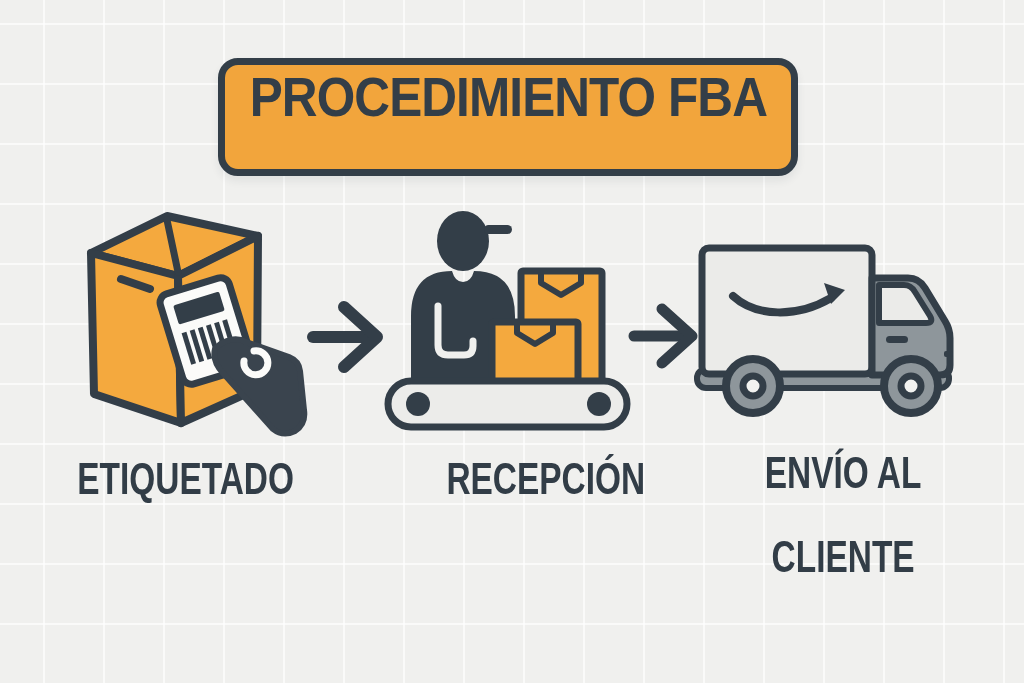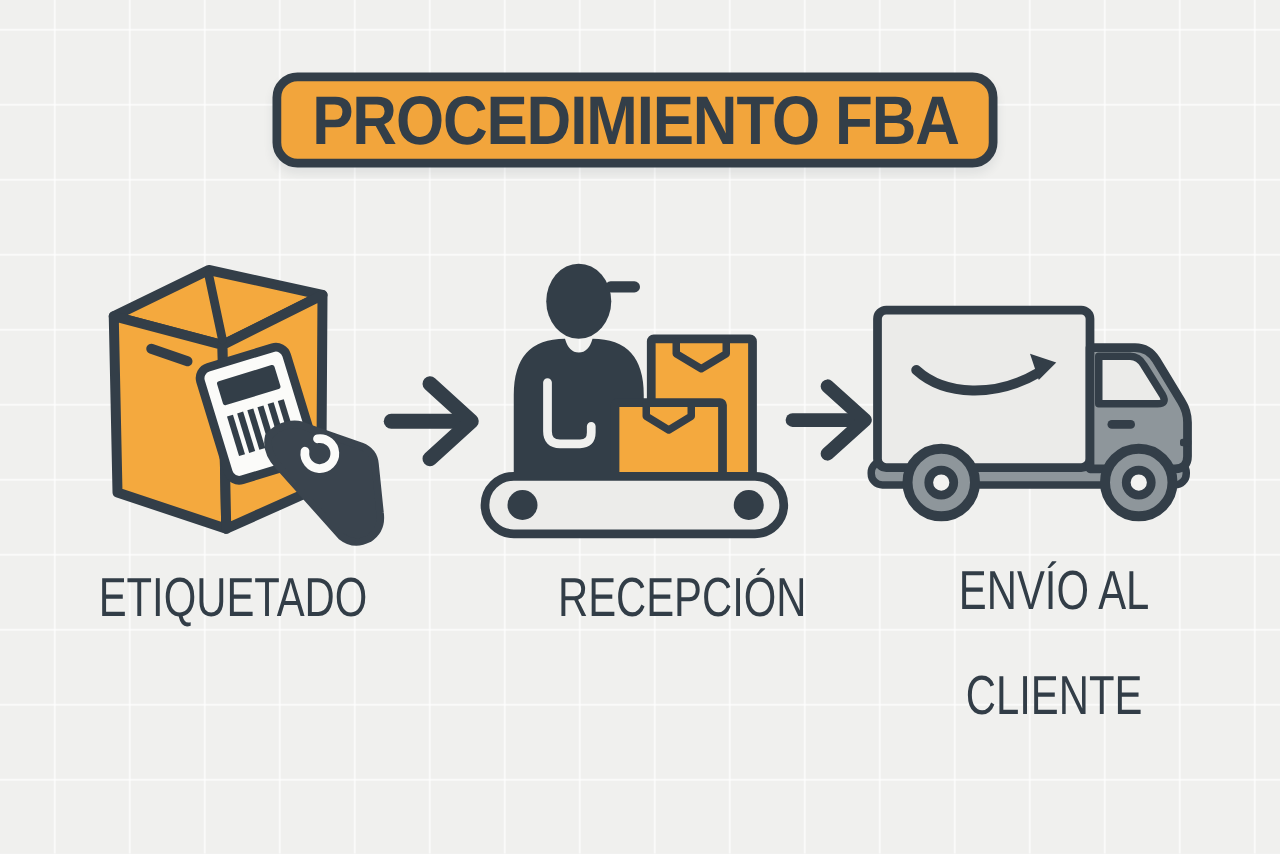--- a/index.html
+++ b/index.html
@@ -9,39 +9,39 @@
     overflow:hidden;
     background-color:#F0F0EE;
     background-image:
       linear-gradient(to right, rgba(255,255,255,.65) 2px, transparent 2px),
       linear-gradient(to bottom, rgba(255,255,255,.65) 2px, transparent 2px);
     background-size:60px 60px, 60px 60px;
     background-position:43px 0, 0 23px;
     font-family:"Liberation Sans", sans-serif;
   }
   .title-banner{
-    position:absolute;left:218px;top:58px;width:580px;height:76px;
+    position:absolute;left:218px;top:58px;width:580px;height:118px;
     box-sizing:border-box;
     background:#F2A53C;
     border:7px solid #333E48;
     border-radius:20px;
-    display:flex;align-items:center;justify-content:center;
+    display:flex;justify-content:center;
     box-shadow:0 5px 8px rgba(40,50,60,.08);
   }
   .title-banner span{
     display:inline-block;
     font-size:55px;font-weight:700;color:#333E48;
     letter-spacing:-1px;white-space:nowrap;
     transform:scaleX(.9);
   }
   .icon-layer{position:absolute;left:0;top:0;}
   .step-label{
     position:absolute;width:320px;
     text-align:center;color:#323D47;
-    font-weight:400;font-size:44px;line-height:42px;
+    font-weight:700;font-size:44px;line-height:42px;
     white-space:nowrap;
   }
   .step-label .cond{display:inline-block;transform:scaleX(.76);white-space:pre-line;}
   .label-1{left:26px;top:458px;}
   .label-2{left:357px;top:458px;text-align:right;}
   .label-3{left:683px;top:452px;white-space:normal;text-align:center;}
 </style>
 </head>
 <body>
 

